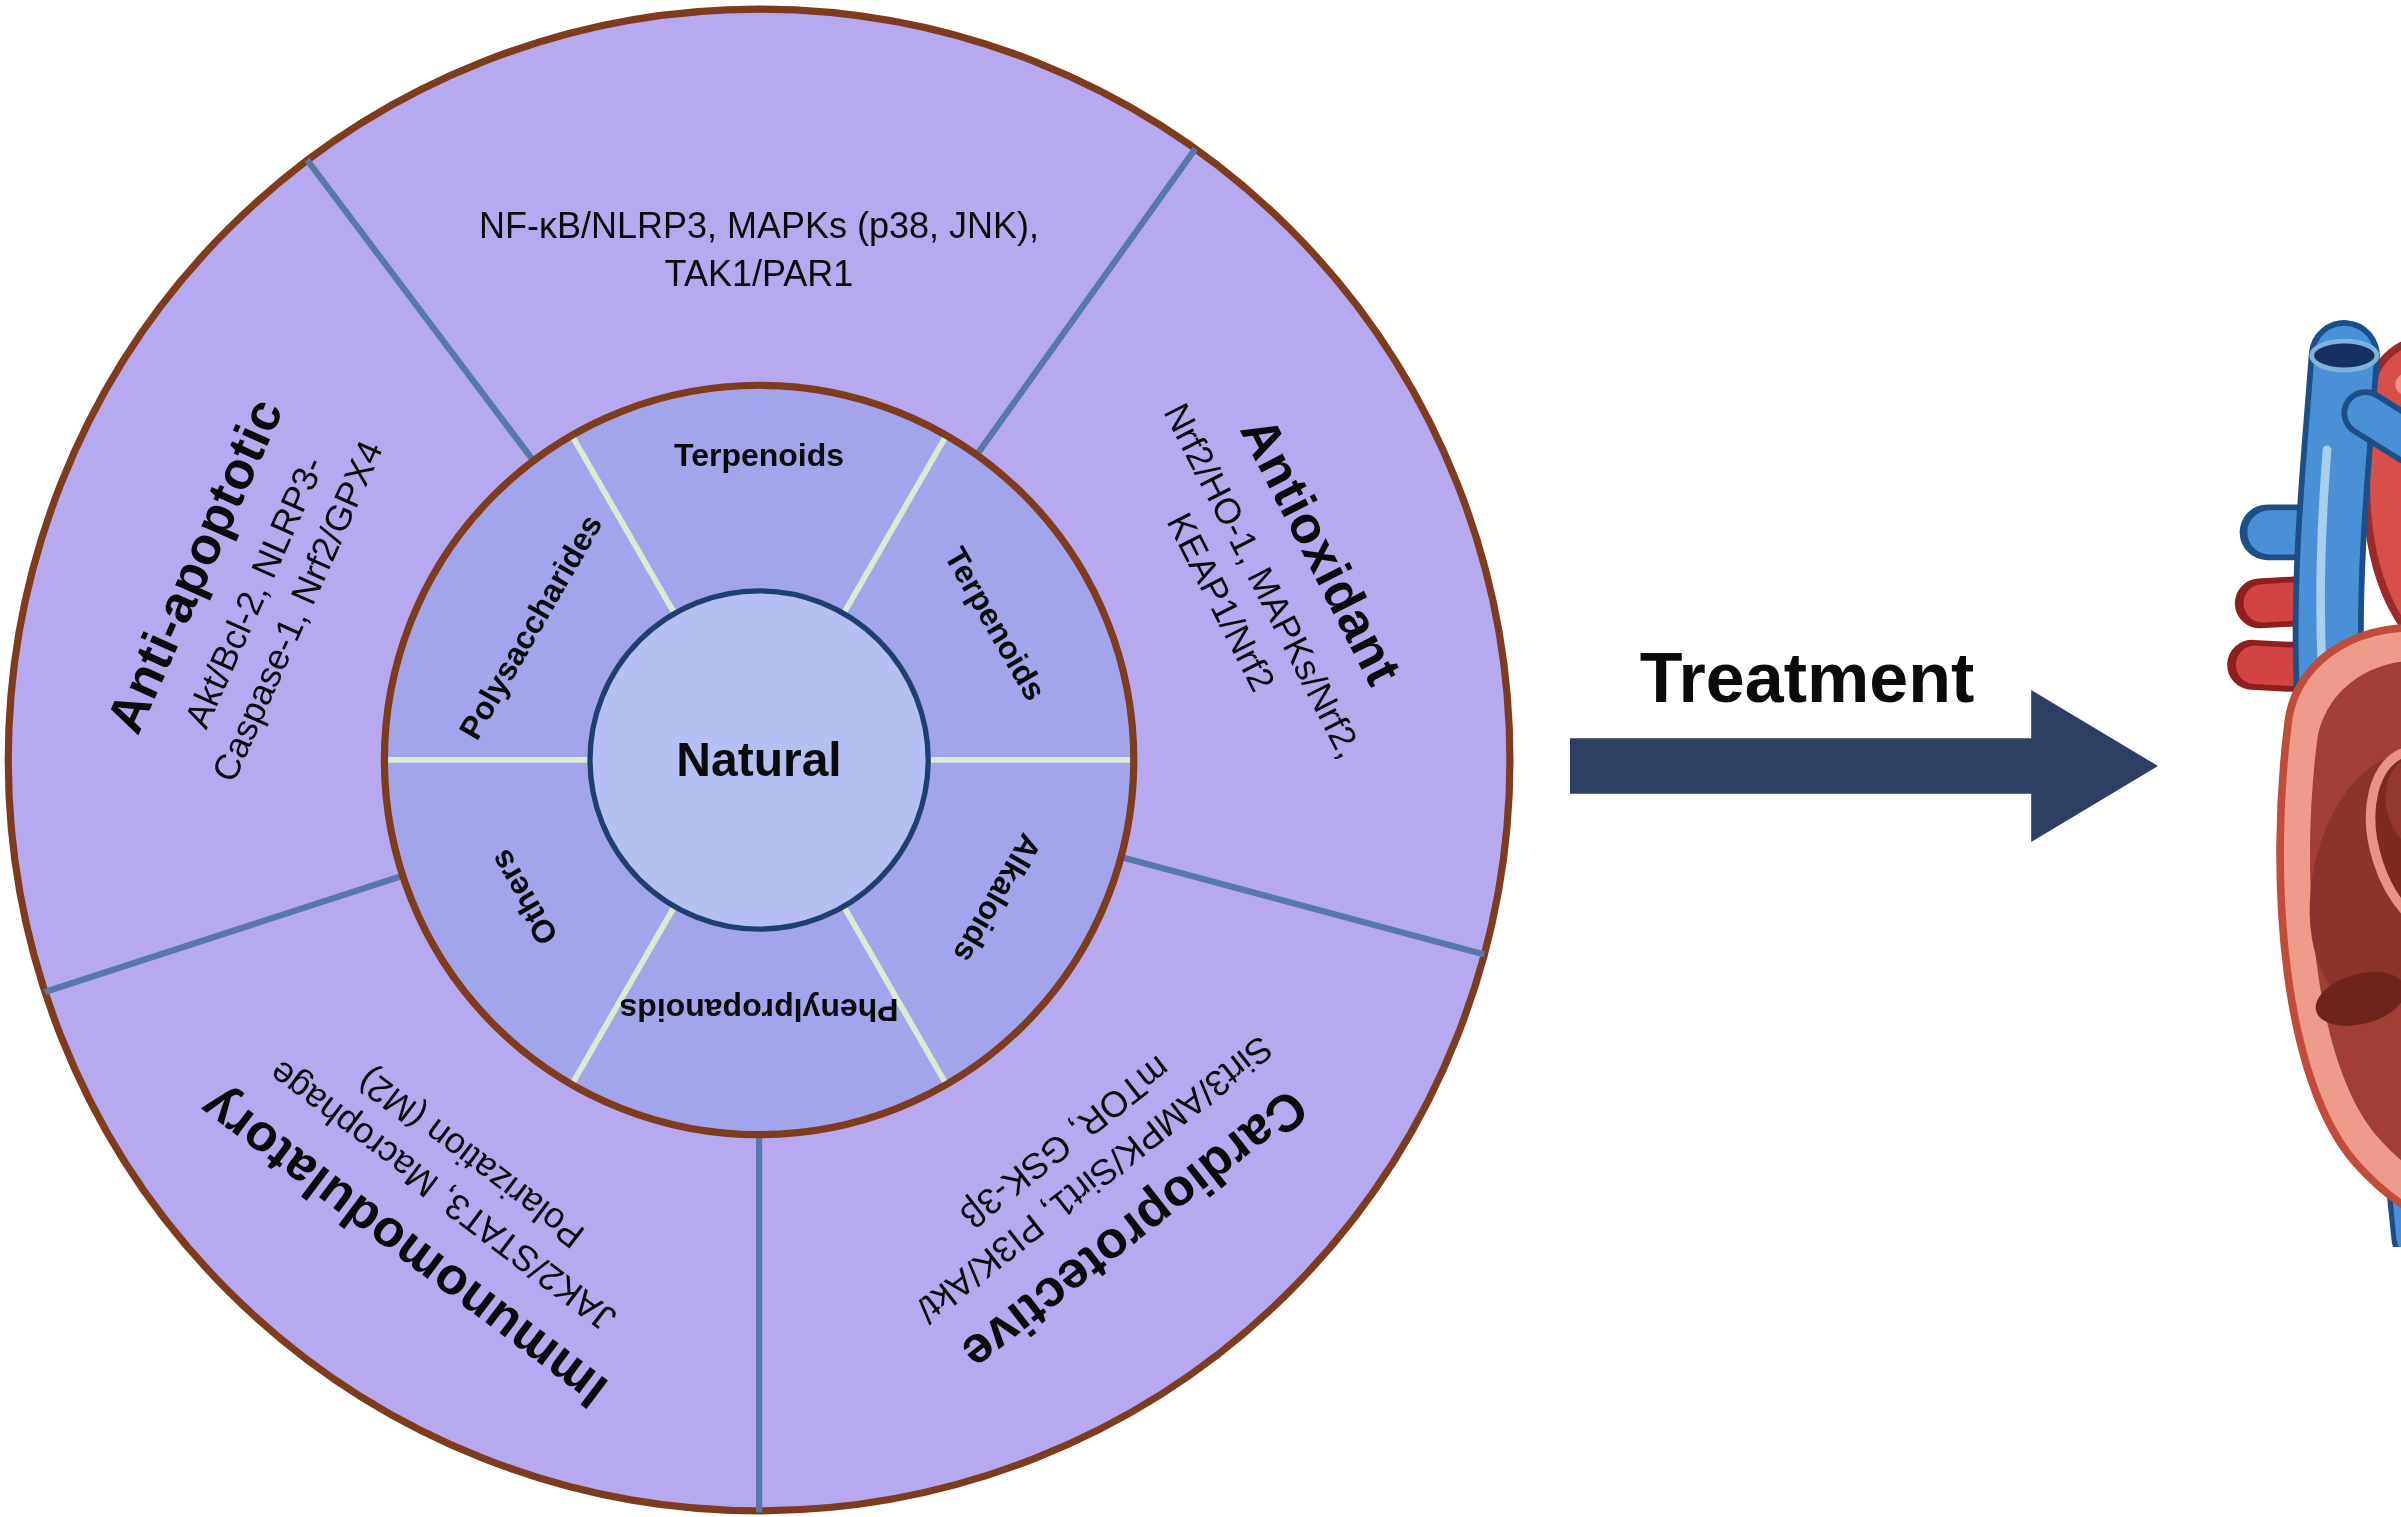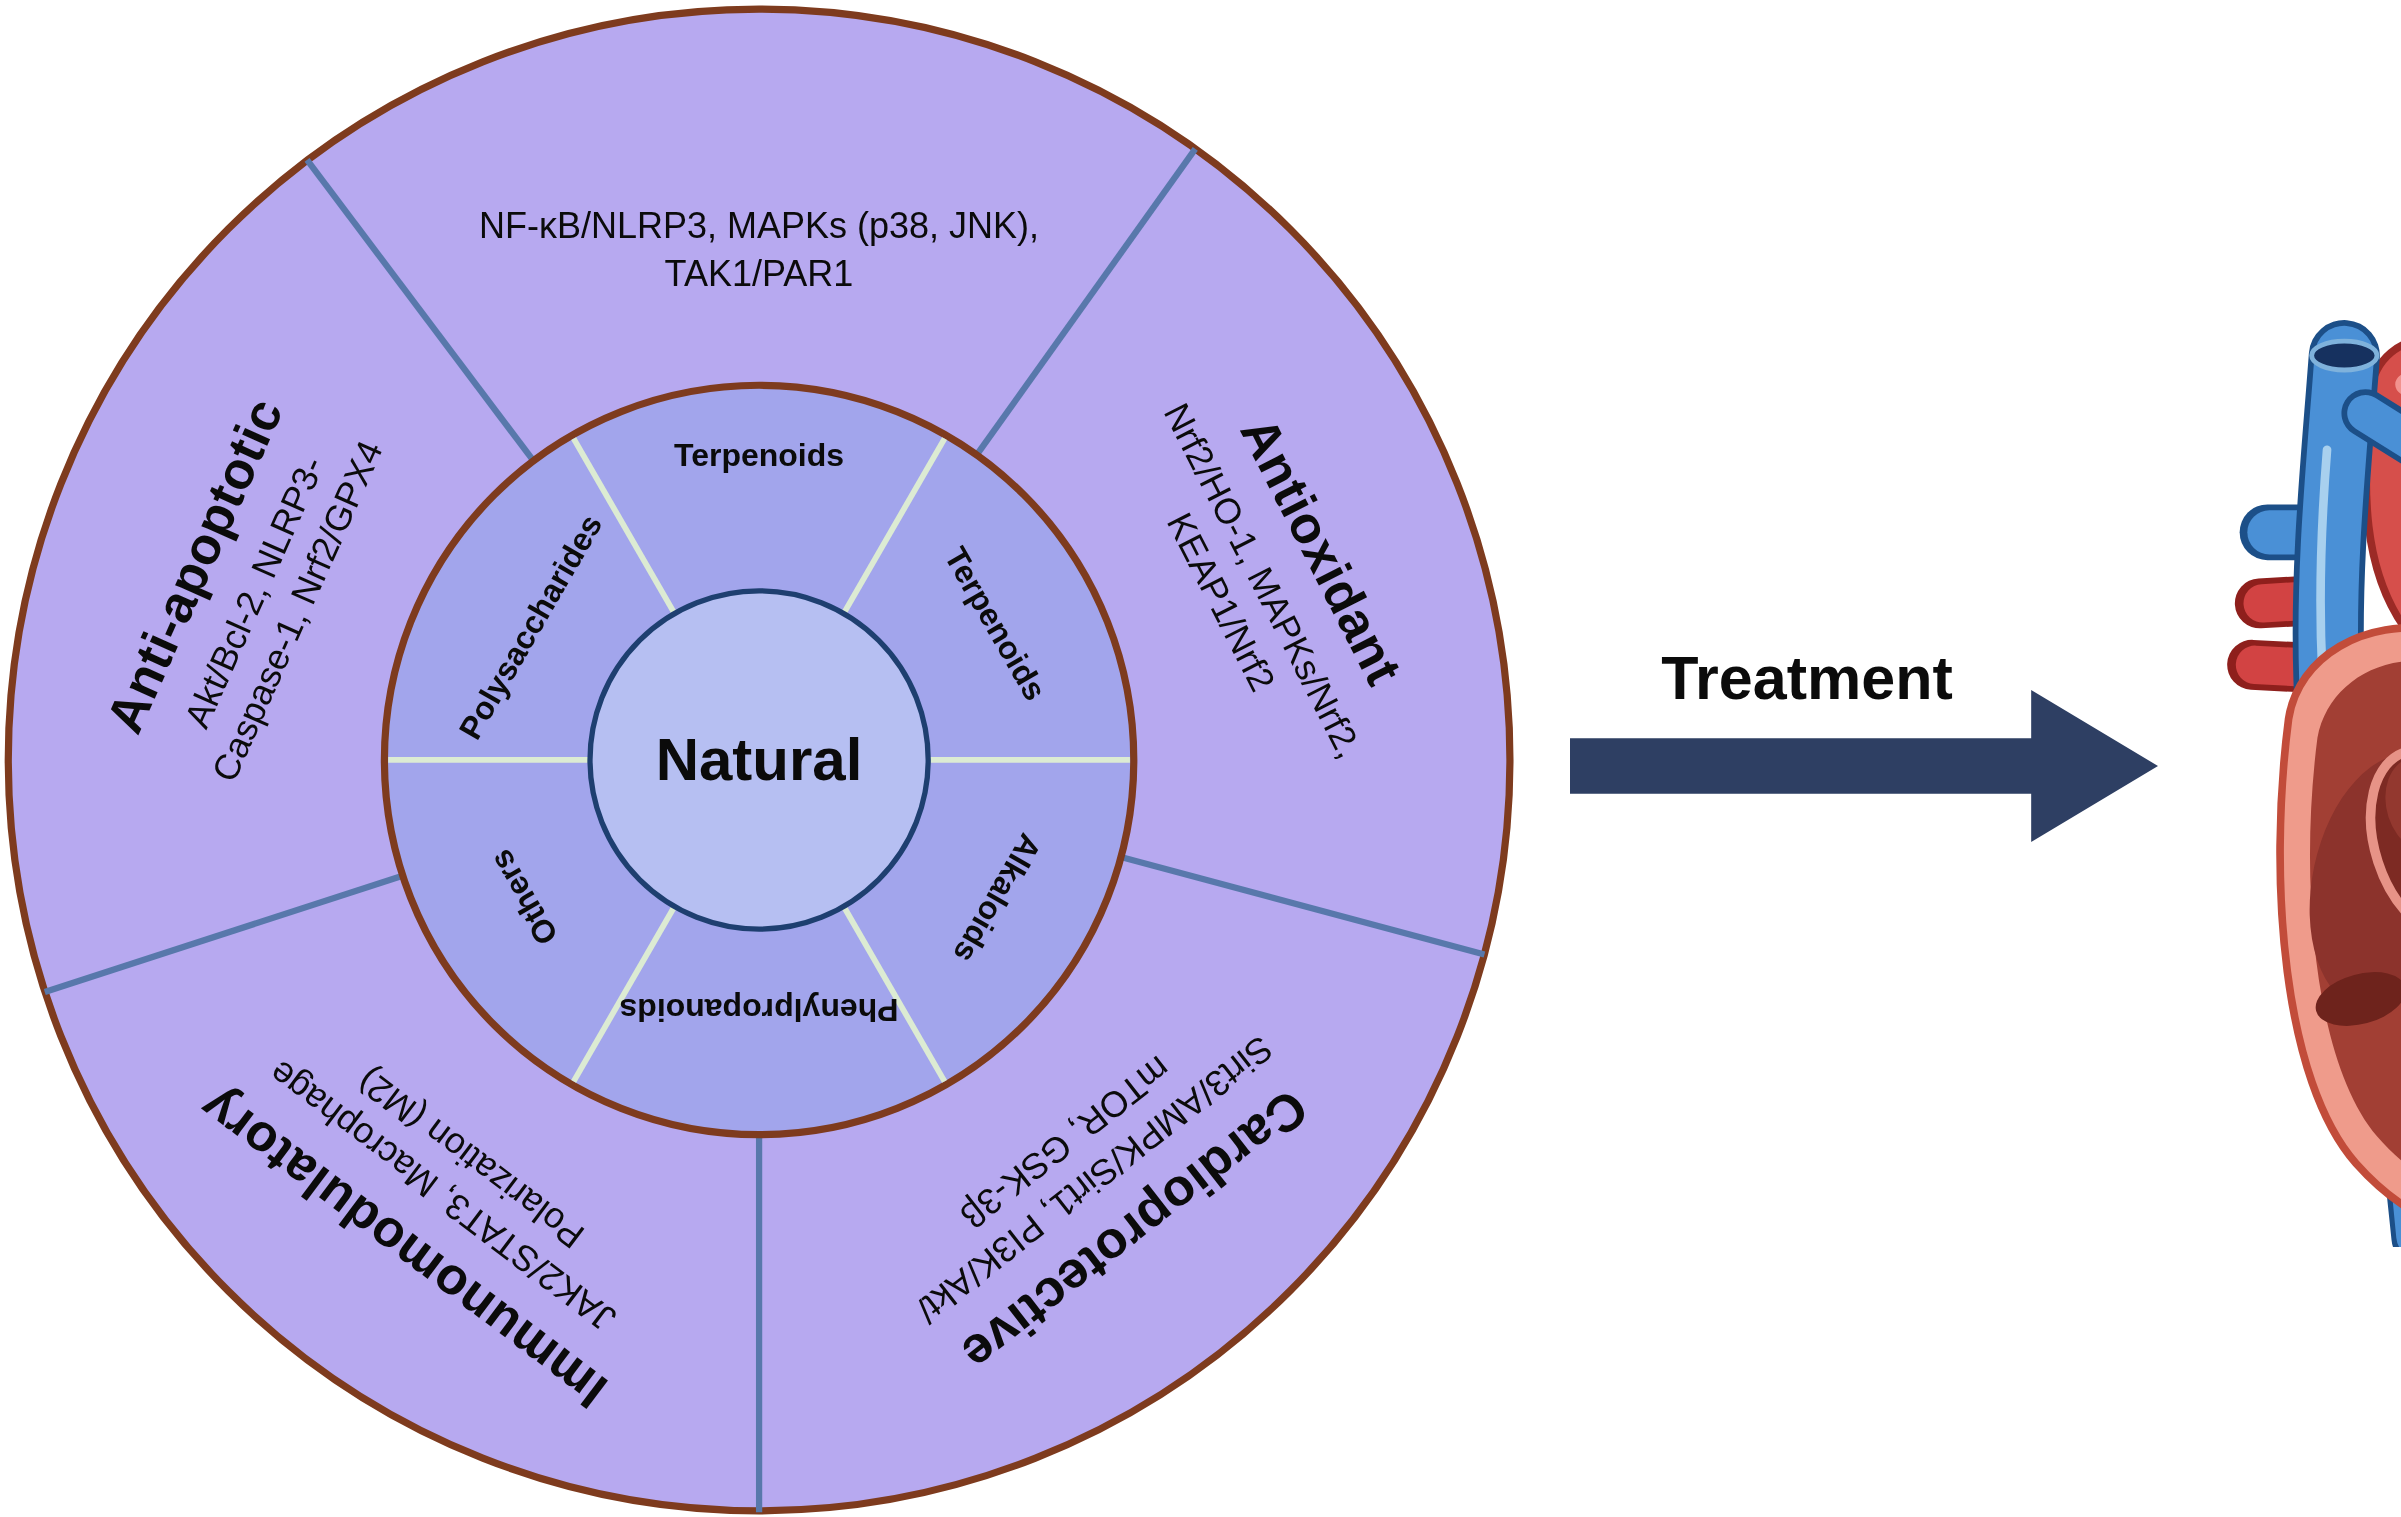--- a/index.html
+++ b/index.html
@@ -18,28 +18,28 @@
   .olabel-title { font-size:52px; font-weight:bold; letter-spacing:0.5px; }
   .olabel-sub   { font-size:36px; line-height:1.32; margin-top:11.5px; }
   .olabel.top .olabel-sub { margin-top:14px; }
   .ilabel {
     position:absolute; text-align:center; white-space:nowrap;
     font-size:32px; font-weight:bold;
     transform: translate(-50%,-50%) rotate(var(--rot,0deg));
   }
   .center-label {
     position:absolute; left:759px; top:760px; text-align:center; white-space:nowrap;
-    font-size:60px; font-weight:bold; line-height:1.22;
+    font-size:48px; font-weight:bold; line-height:1.22;
     transform: translate(-50%,-50%);
   }
 
   
   .treatment-label {
     position:absolute; left:1807px; top:678px; transform:translate(-50%,-50%);
-    font-size:61px; font-weight:bold; white-space:nowrap;
+    font-size:70px; font-weight:bold; white-space:nowrap;
   }
 </style>
 </head>
 <body>
 
 <div class="stage">
 
   <svg class="abs" style="left:0;top:0" width="1523" height="1518" viewBox="0 0 3170 3160">
 
     <circle cx="1580" cy="1582" r="1563" fill="#b7a9f0" stroke="#7e3b1e" stroke-width="15"></circle>

